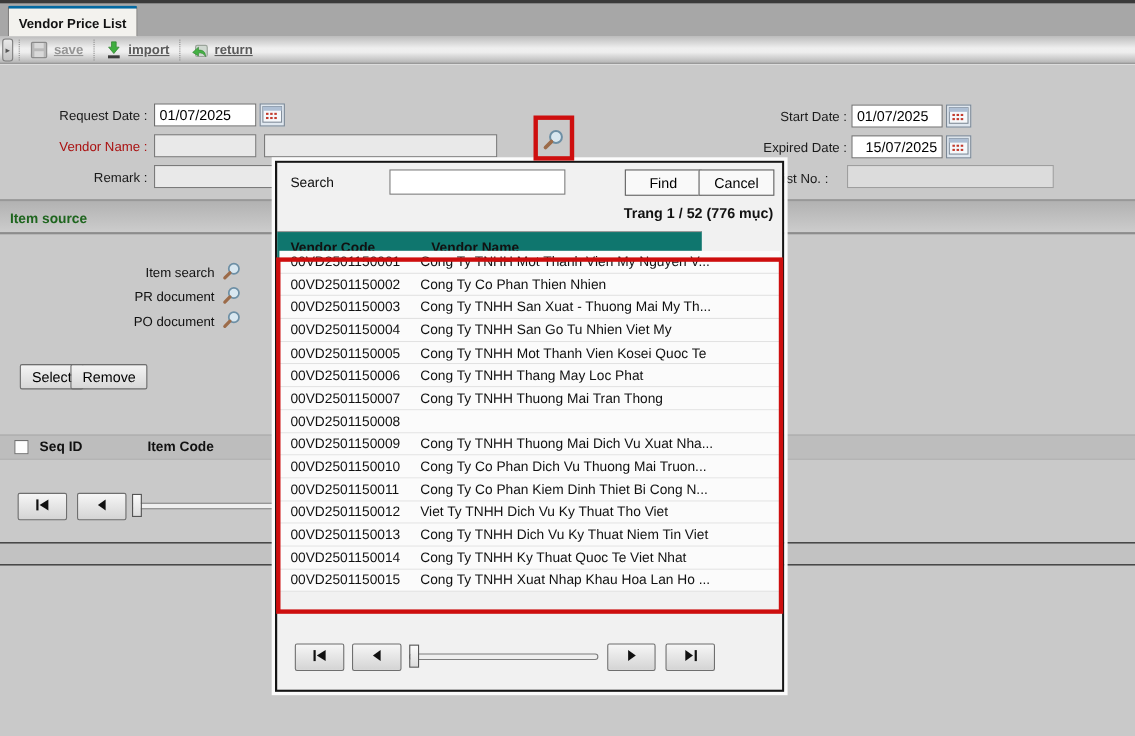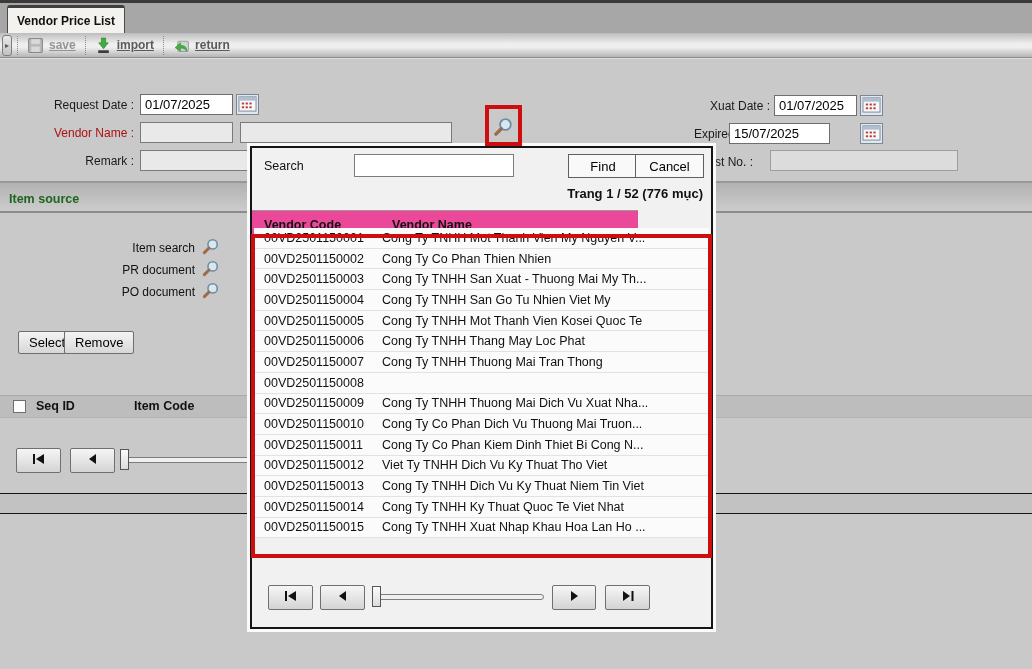--- a/index.html
+++ b/index.html
@@ -8,21 +8,21 @@
     font-family: "Liberation Sans", sans-serif;
     background:#c9c9c9; position:relative; overflow:hidden;
     font-size:12px; color:#111;
   }
   .abs { position:absolute; }
 
   
   .top-strip { left:0; top:0; width:1032px; height:33px; background:#a7a7a7; border-top:3px solid #3a3a3a; }
   .tab {
     left:7px; top:5px; width:118px; height:28px; background:#f3f2ee;
-    border:1px solid #4a4a4a; border-bottom:none; border-top:3px solid #404040;
+    border:1px solid #4a4a4a; border-bottom:none; border-top:3px solid #0369a1;
     border-radius:3px 3px 0 0; font-weight:bold; font-size:12px;
     text-align:center; padding-top:6px; z-index:2;
   }
 
   
   .toolbar {
     left:0; top:33px; width:1032px; height:25px;
     background:linear-gradient(#bdbdbd, #efefef 45%, #eeeeee 60%, #b6b6b6);
     border-bottom:1px solid #8d8d8d; box-shadow:0 1px 0 #dedede;
     display:flex; align-items:center;
@@ -88,21 +88,21 @@
     left:250px; top:146px; width:463px; height:483px;
     background:#f1f1f1; border:2px solid #151515; outline:3px solid #fbfbfb;
     z-index:5;
   }
   .popup .pinp { position:absolute; left:102px; top:6px; width:160px; height:23px;
     border:1px solid #7c7c7c; background:#fff; font-size:13px; padding:0 4px;
     font-family:"Liberation Sans",sans-serif; }
   .pbtn { position:absolute; top:6px; height:24px; border:1px solid #5f5f5f; background:#f9f9f9;
     font-size:13px; font-family:"Liberation Sans",sans-serif; }
   .pageinfo { position:absolute; right:8px; top:38px; font-weight:bold; font-size:13px; }
-  .vhead { position:absolute; left:0; top:62px; width:386px; height:28px; background:#ec4899;
+  .vhead { position:absolute; left:0; top:62px; width:386px; height:28px; background:#0f766e;
     border-top:1px solid #9a9a9a; }
   .vhead span { position:absolute; top:7px; font-weight:bold; font-size:12.5px; }
   .vrows { position:absolute; left:2px; top:80px; width:455px; }
   .vrow { display:flex; height:20.7px; background:#fbfbfb; border-bottom:1px solid #e2e2e2;
     align-items:center; font-size:12.5px; white-space:nowrap; overflow:hidden; }
   .vrow .vc { width:128px; padding-left:10px; flex:none; }
   .vrow .vn { flex:1; overflow:hidden; }
 
   
   .redbox { border:4px solid #ce0e0e; z-index:20; pointer-events:none; }
@@ -173,39 +173,39 @@
 <span class="abs" style="left:492px;top:116px;width:22px;height:22px;">
   <svg viewBox="0 0 18 18" width="22" height="22">
       <circle cx="11" cy="7" r="4.4" fill="#d8e7f0" stroke="#6d8fa5" stroke-width="1.5"></circle>
       <line x1="7.6" y1="10.4" x2="3.2" y2="14.8" stroke="#9c6b49" stroke-width="2.8" stroke-linecap="round"></line>
     </svg>
 </span>
 
 <div class="abs lbl" style="left:0;top:154px;width:134px;">Remark :</div>
 <input class="abs inp gray" style="left: 140px; top: 150px; width: 312px;" value="">
 
-<div class="abs lbl" style="left:640px;top:99px;width:130px;">Xuat Date :</div>
+<div class="abs lbl" style="left:640px;top:99px;width:130px;">Start Date :</div>
 <input class="abs inp" style="left: 774px; top: 95px; width: 83px;" value="01/07/2025">
 <button class="abs calbtn" style="left:860px;top:95px;">
   <span><svg viewBox="0 0 20 18" width="19" height="17">
         <rect x="1" y="2" width="18" height="15" fill="#f5f8fb" stroke="#7b8794"></rect>
         <rect x="1" y="2" width="18" height="4" fill="#aebfd4"></rect>
         <g fill="#c23b2e">
           <rect x="4" y="8" width="2.4" height="2"></rect>
           <rect x="8" y="8" width="2.4" height="2"></rect>
           <rect x="12" y="8" width="2.4" height="2"></rect>
           <rect x="4" y="12" width="2.4" height="2"></rect>
           <rect x="8" y="12" width="2.4" height="2"></rect>
           <rect x="12" y="12" width="2.4" height="2"></rect>
         </g>
       </svg></span>
 </button>
 
 <div class="abs lbl" style="left:640px;top:127px;width:130px;">Expired Date :</div>
-<input class="abs inp" style="left: 729px; top: 123px; width: 101px;" value="15/07/2025">
+<input class="abs inp" style="left: 774px; top: 123px; width: 83px; text-align: right;" value="15/07/2025">
 <button class="abs calbtn" style="left:860px;top:123px;">
   <span><svg viewBox="0 0 20 18" width="19" height="17">
         <rect x="1" y="2" width="18" height="15" fill="#f5f8fb" stroke="#7b8794"></rect>
         <rect x="1" y="2" width="18" height="4" fill="#aebfd4"></rect>
         <g fill="#c23b2e">
           <rect x="4" y="8" width="2.4" height="2"></rect>
           <rect x="8" y="8" width="2.4" height="2"></rect>
           <rect x="12" y="8" width="2.4" height="2"></rect>
           <rect x="4" y="12" width="2.4" height="2"></rect>
           <rect x="8" y="12" width="2.4" height="2"></rect>

